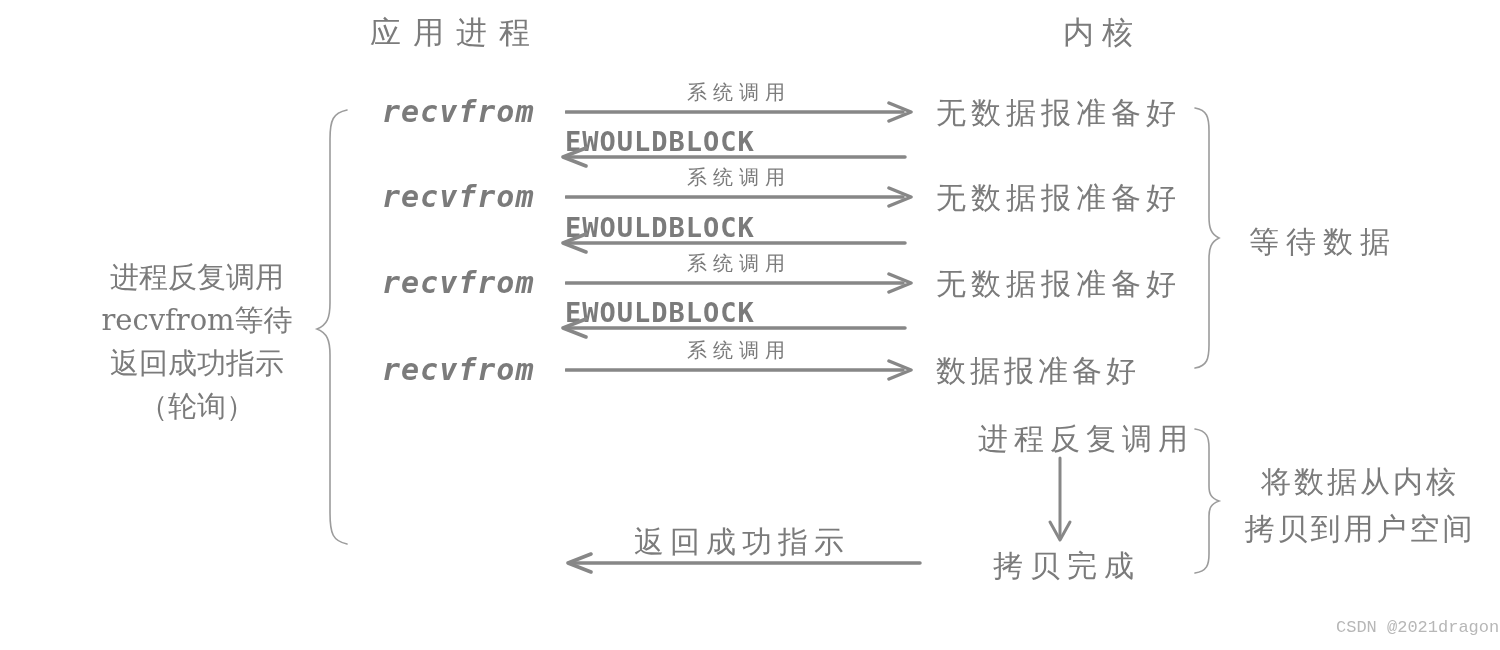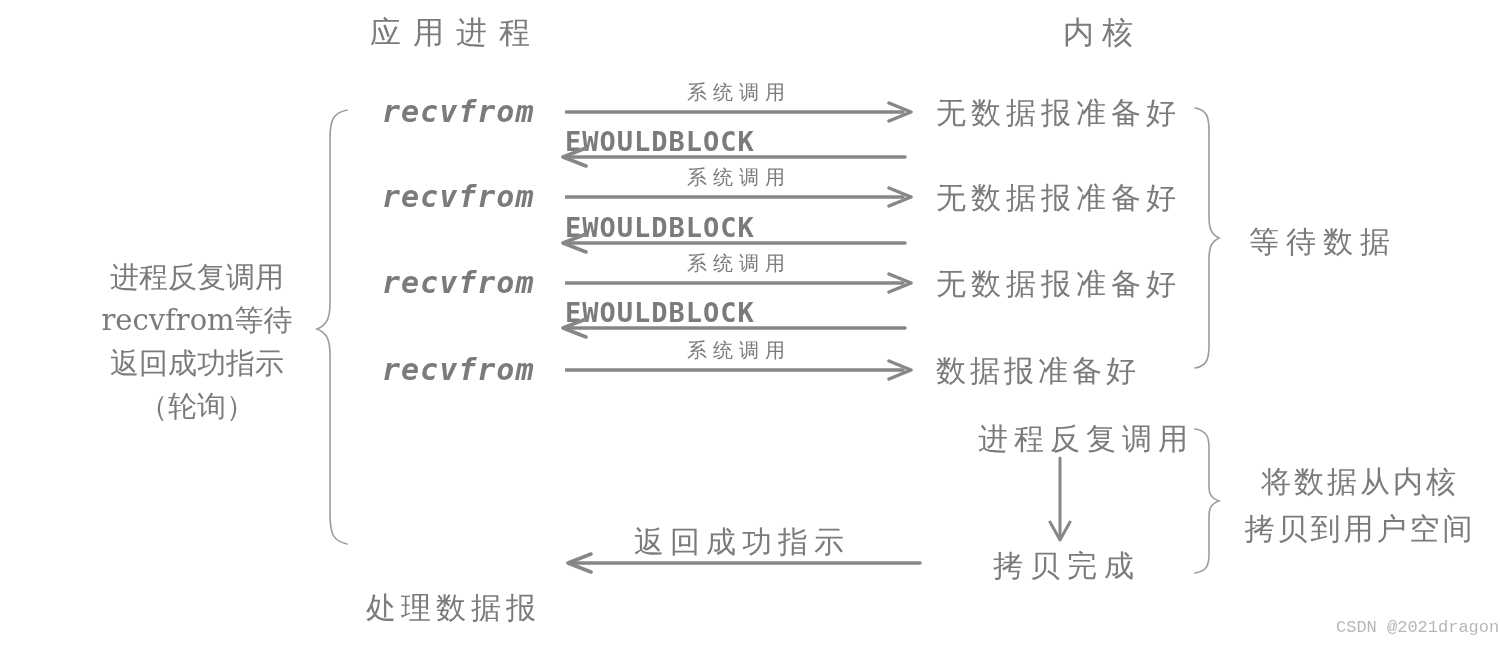--- a/index.html
+++ b/index.html
@@ -126,17 +126,16 @@
     <div>将数据从内核</div>
     <div>拷贝到用户空间</div>
   </div>
 
   <div class="abs cjk arrow-label" style="left:563px; top:522px; width:358px; font-size:30px;">返回成功指示</div>
   <svg class="abs stroke" style="left:565px; top:550px;" width="358" height="24">
     <polyline points="26,4 3,13 26,22"></polyline>
     <line x1="8" y1="13" x2="355" y2="13"></line>
   </svg>
 
-  <div class="abs cjk bottom-label" style="left:366px; top:588px;">处理数据报</div>
 
   <div class="abs watermark" style="left:1336px; top:618px;">CSDN @2021dragon</div>
 
 </div>
 
 </body></html>

